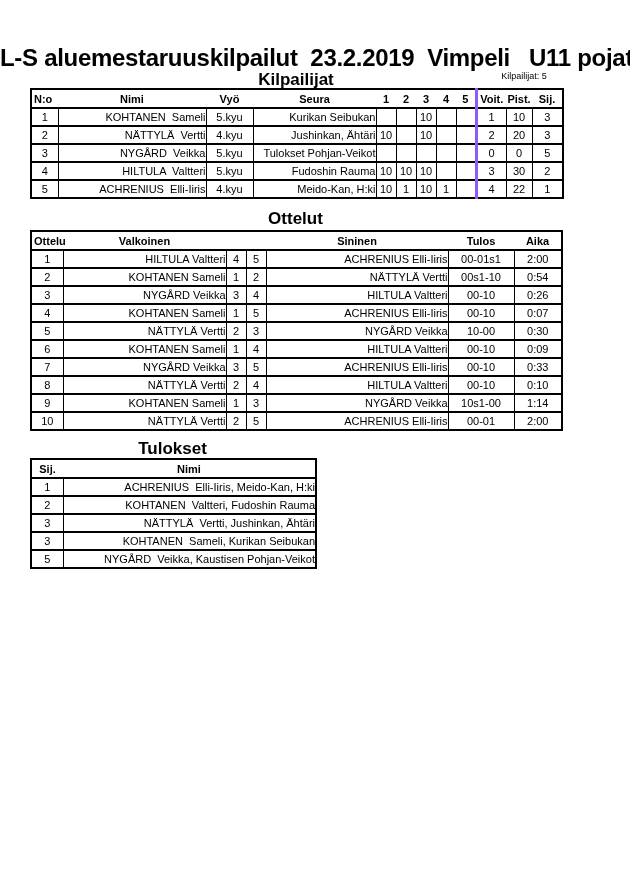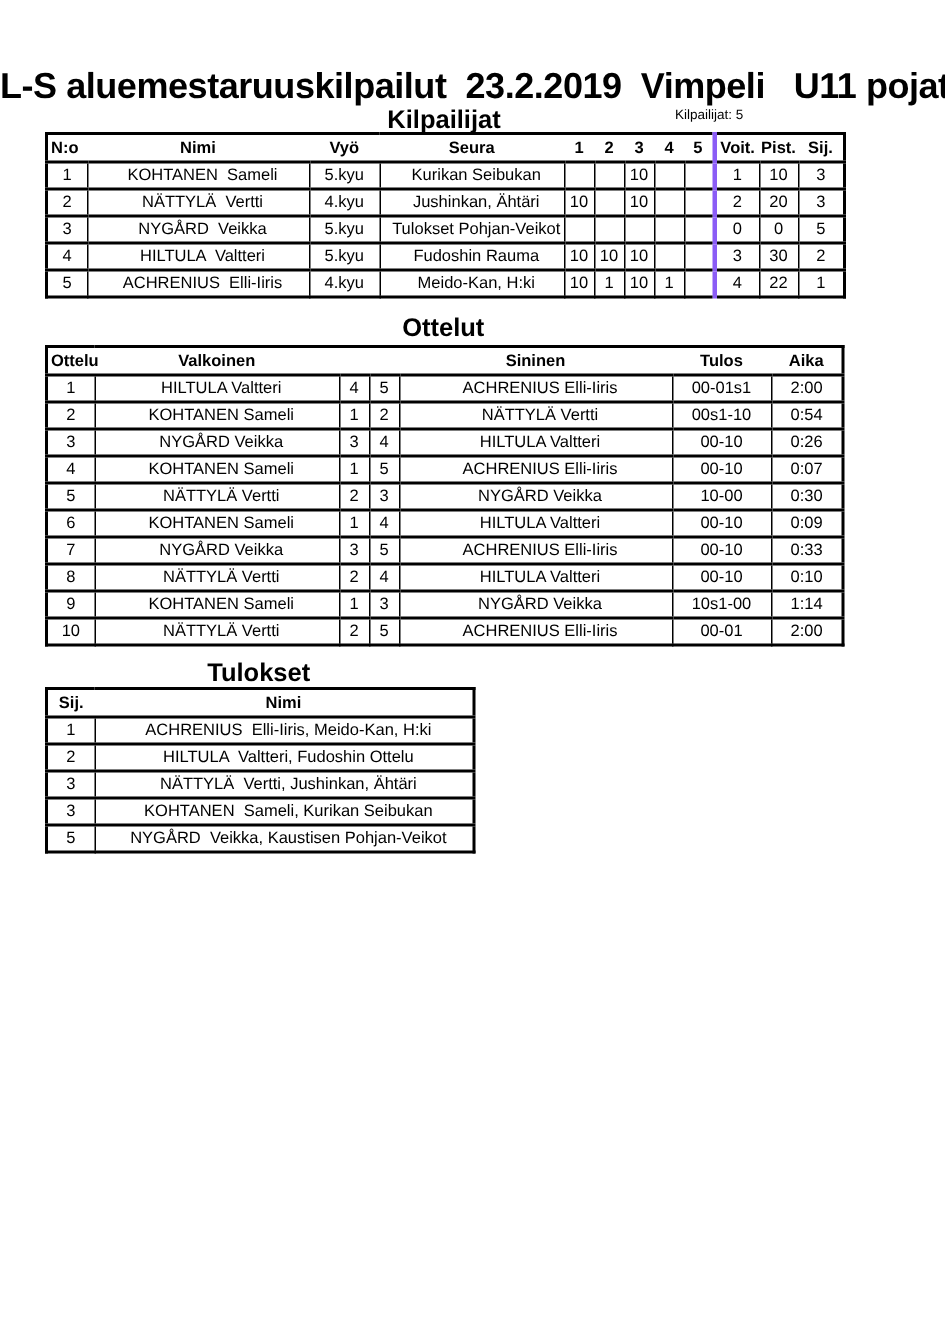--- a/index.html
+++ b/index.html
@@ -28,21 +28,21 @@
     font-weight:bold;
     text-align:center;
     white-space:pre;
   }
   .st-kilpailijat{ top:70px; left:30px; width:532px; }
   .st-ottelut{ top:209px; left:30px; width:531px; }
   .st-tulokset{ top:439px; left:30px; width:285px; }
   .count-label{
     position:absolute;
     top:71px; left:450px; width:148px;
-    text-align:left;
+    text-align:center;
     font-size:9px;
     white-space:pre;
   }
   table.doc-table{
     position:absolute;
     border-collapse:collapse;
     table-layout:fixed;
     border:2px solid #000;
     background:#fff;
   }
@@ -63,21 +63,21 @@
   table.doc-table td{
     font-size:11px;
     height:16px;
     padding:0;
     border:1px solid #000;
     border-top:2px solid #000;
     text-align:center;
     white-space:pre;
     overflow:visible;
   }
-  table.doc-table td.l{ text-align:center; padding-left:6px; }
+  table.doc-table td.l{ text-align:right; padding-left:6px; }
   table.doc-table th.hl{ text-align:left; padding-left:2px; }
   table.doc-table th.tl, table.doc-table td.tl{ border-left:3px solid #8b5cf6; }
 </style>
 </head>
 <body>
 
 <div class="page">
 
   <div class="main-title">L-S aluemestaruuskilpailut  23.2.2019  Vimpeli   U11 pojat-30</div>
 
@@ -319,21 +319,21 @@
         <th>Nimi</th>
       </tr>
     </thead>
     <tbody>
         <tr>
           <td>1</td>
           <td class="l">ACHRENIUS  Elli-Iiris, Meido-Kan, H:ki</td>
         </tr>
         <tr>
           <td>2</td>
-          <td class="l">HILTULA  Valtteri, Fudoshin Ottelu</td>
+          <td class="l">KOHTANEN  Valtteri, Fudoshin Rauma</td>
         </tr>
         <tr>
           <td>3</td>
           <td class="l">NÄTTYLÄ  Vertti, Jushinkan, Ähtäri</td>
         </tr>
         <tr>
           <td>3</td>
           <td class="l">KOHTANEN  Sameli, Kurikan Seibukan</td>
         </tr>
         <tr>

